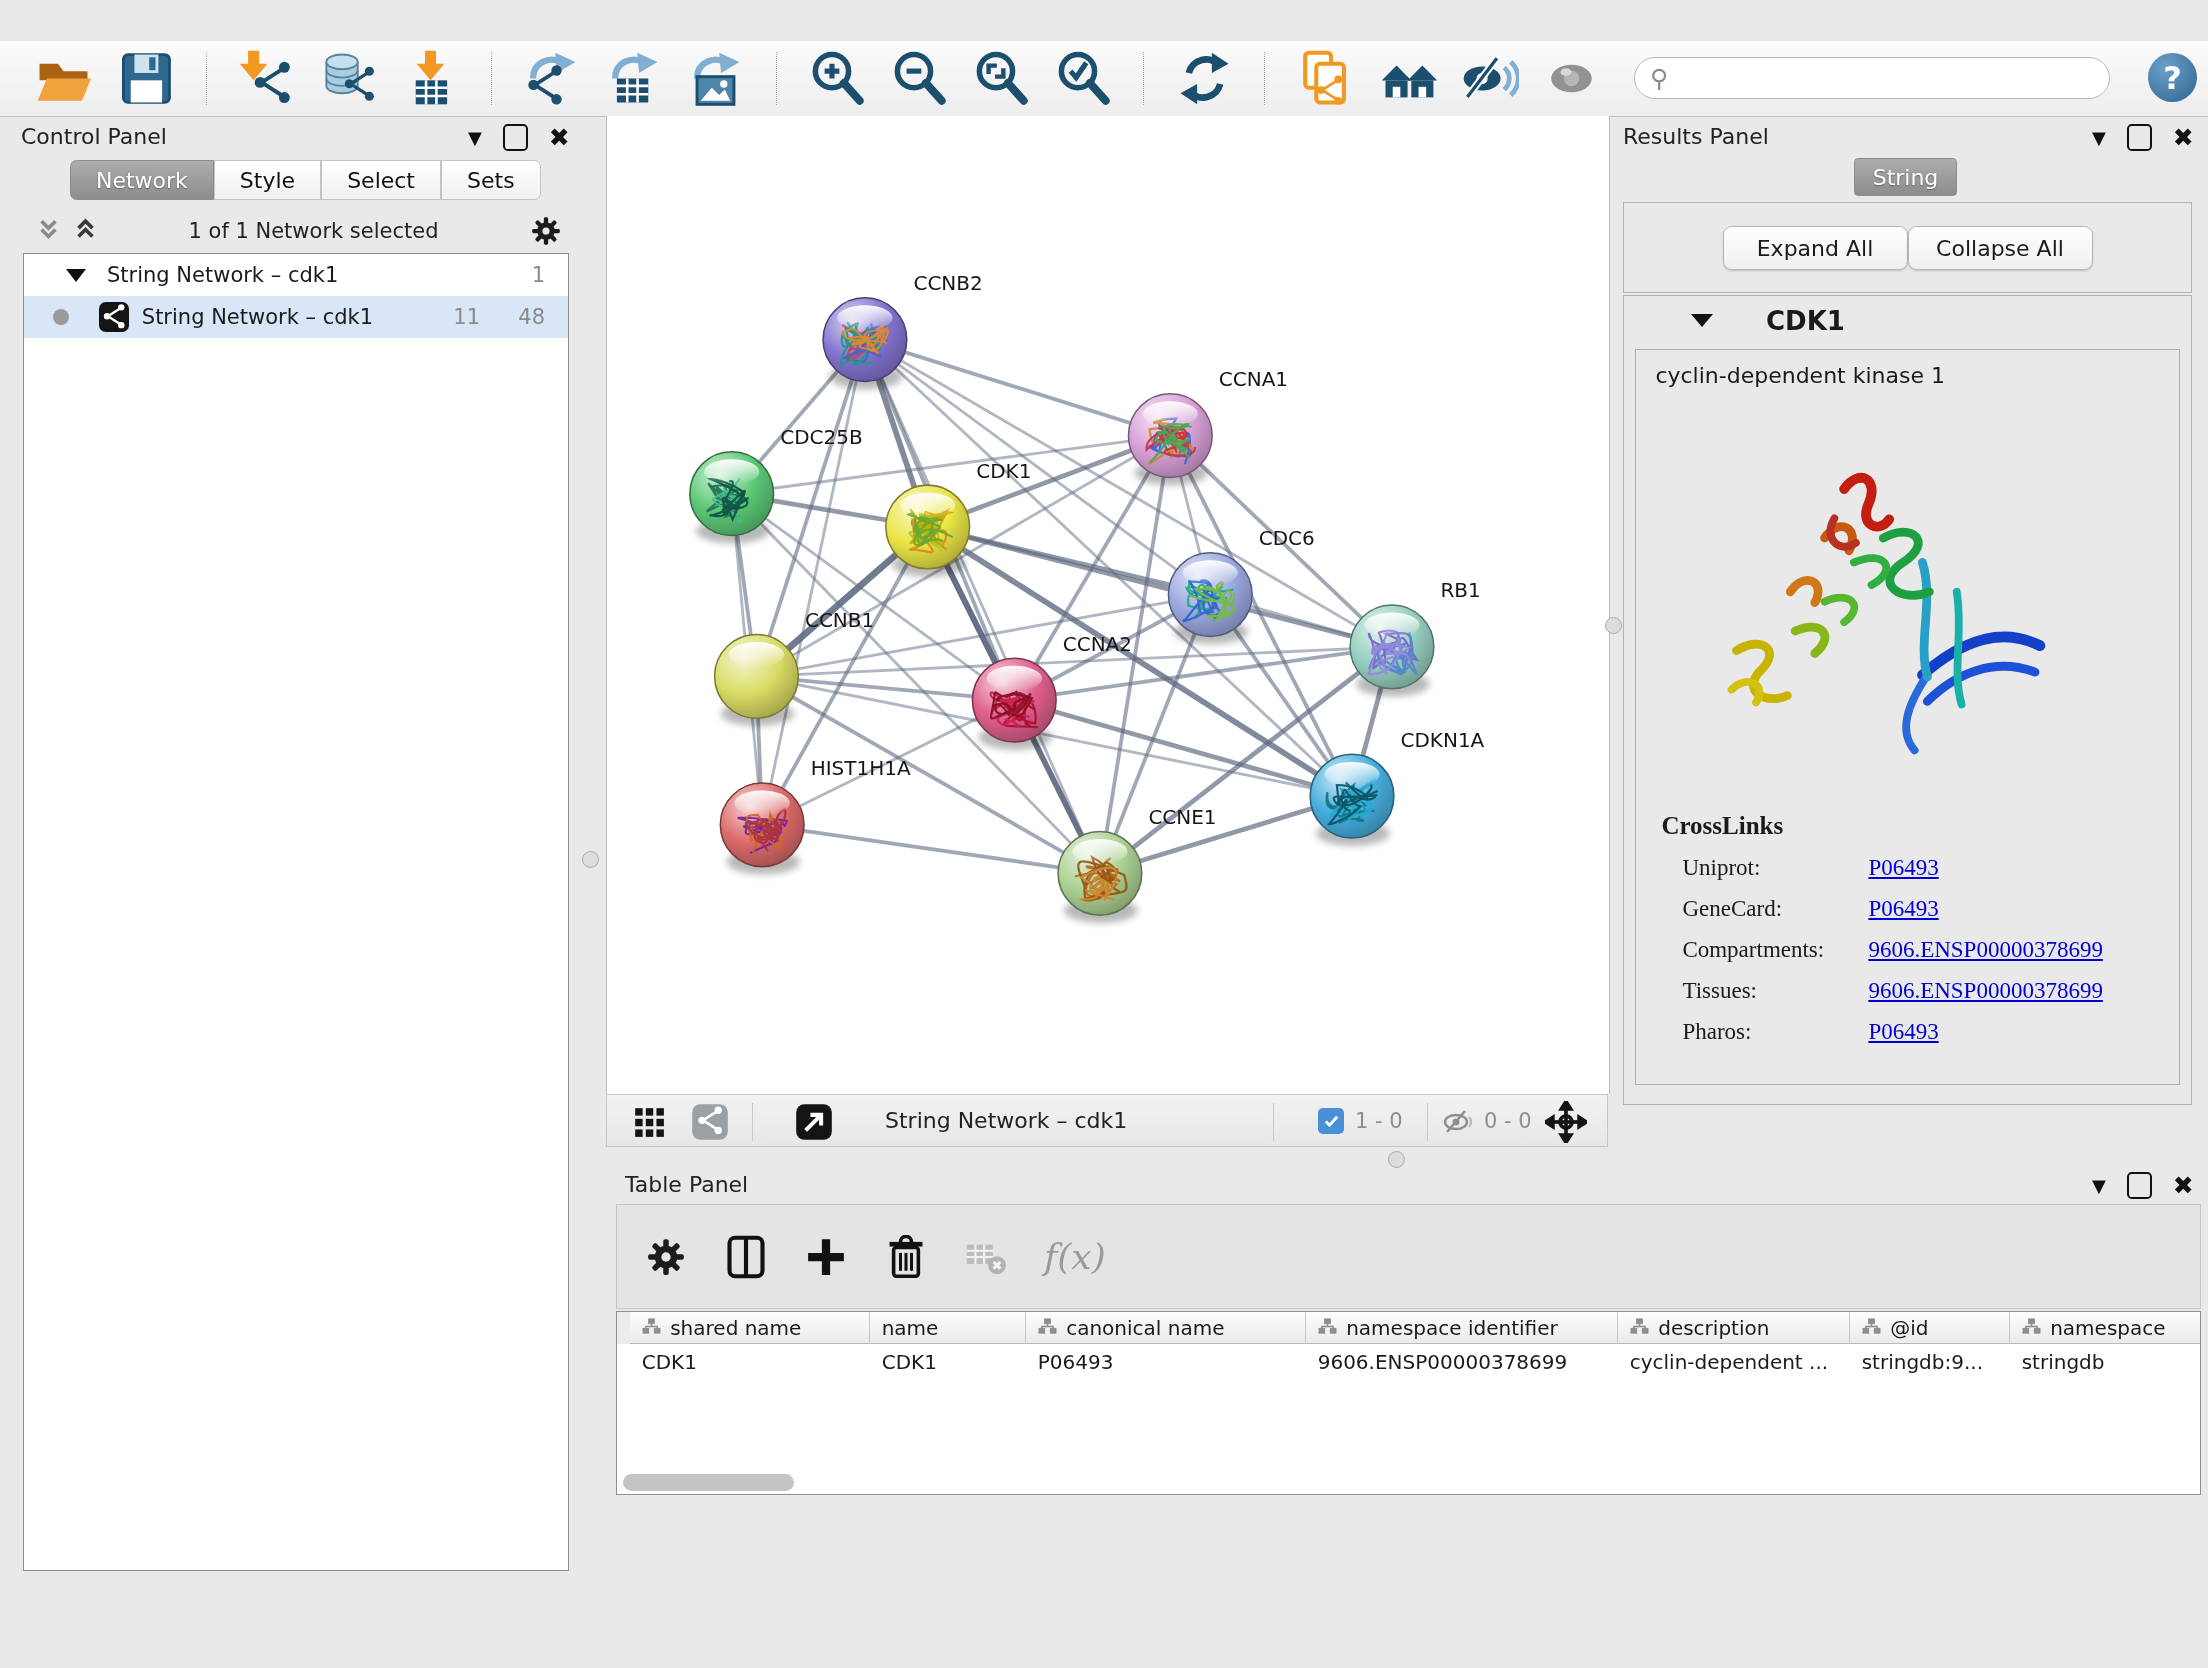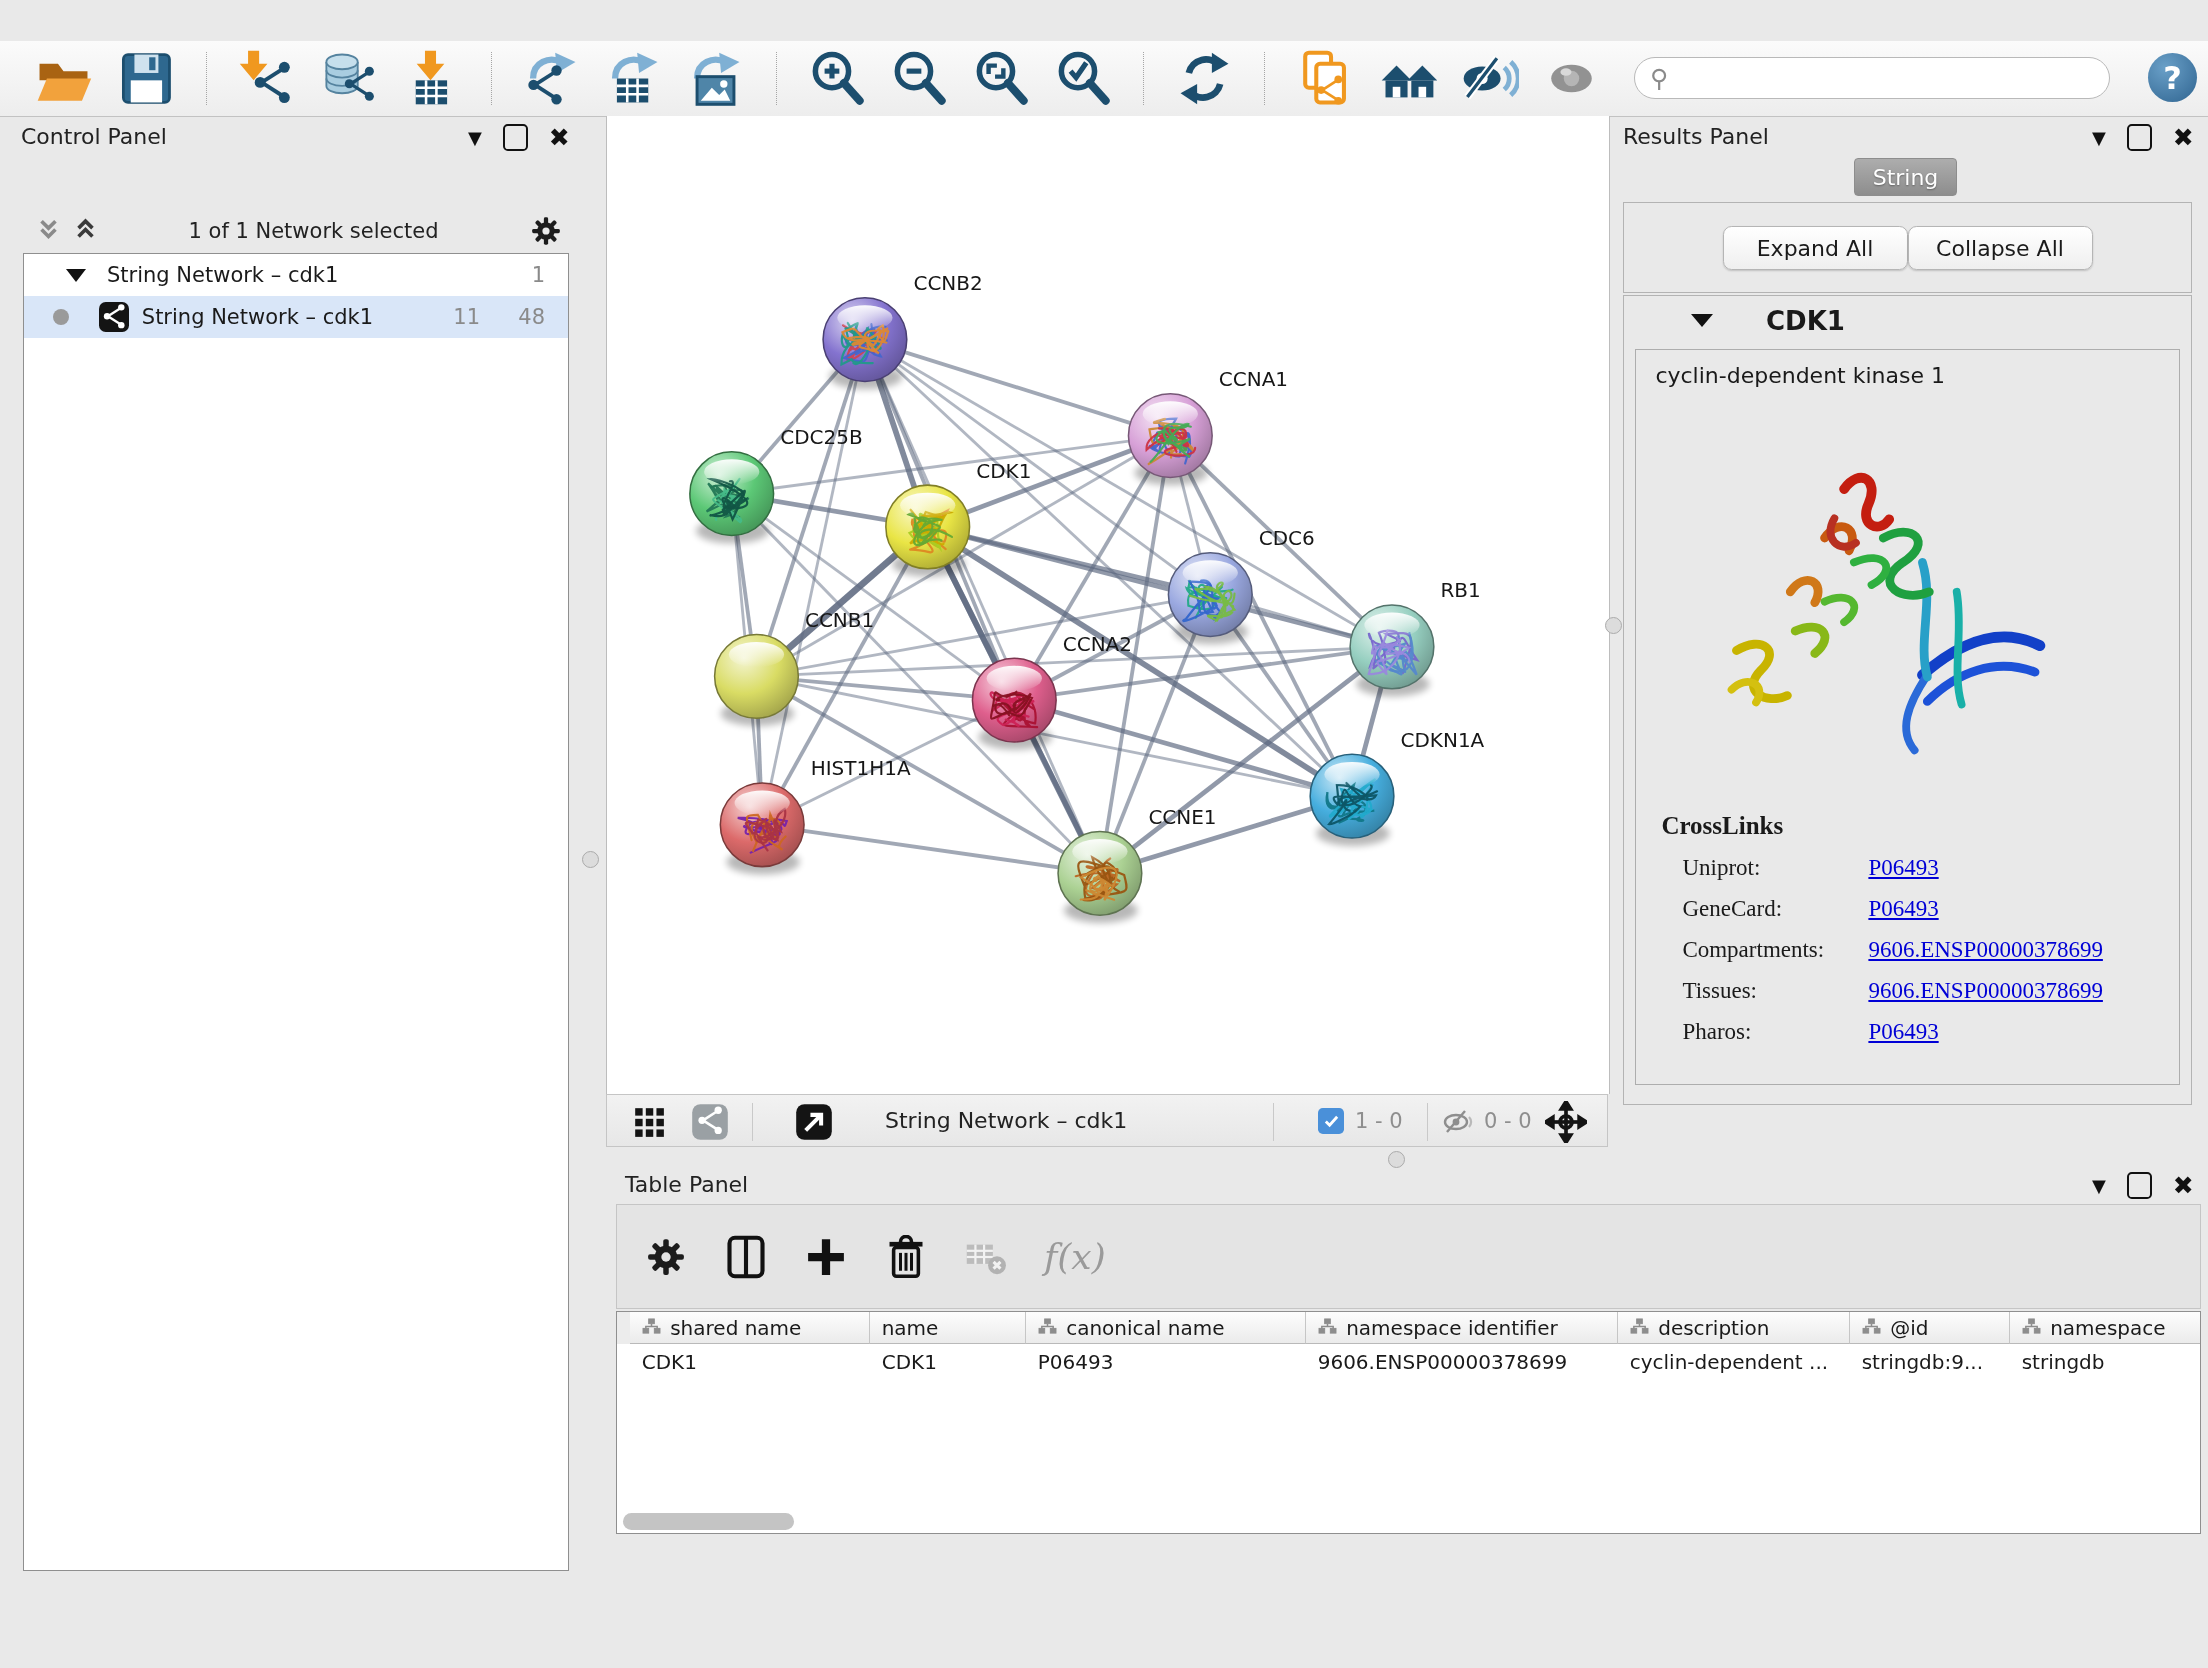--- a/index.html
+++ b/index.html
@@ -82,21 +82,21 @@
   .xlrow{display:flex;margin-top:15px;font-size:23px;}
   .xlrow .xl-label{width:207px;padding-left:21px;box-sizing:border-box;}
   .xlrow a{color:#0000d6;text-decoration:underline;cursor:pointer;}
   
   #tp-title{left:625px;top:1172px;}
   #tp-toolbar{left:616px;top:1204px;width:1585px;height:105px;background:#e4e4e4;
     border:1px solid #c5c5c5;box-sizing:border-box;display:flex;align-items:center;gap:36px;padding-left:27px;}
   .tpicon{width:44px;height:44px;cursor:pointer;}
   .tpicon svg{width:100%;height:100%;}
   #fx{font-family:"DejaVu Serif","Liberation Serif",serif;font-style:italic;color:#9a9a9a;font-size:36px;}
-  #tp-table{left:616px;top:1311px;width:1585px;height:223px;background:#fff;
+  #tp-table{left:616px;top:1311px;width:1585px;height:184px;background:#fff;
     border:1.9px solid #8f8f8f;box-sizing:border-box;overflow:hidden;}
   #tp-headrow{position:absolute;left:13.3px;top:0;height:32px;display:flex;}
   #tp-rowhead{position:absolute;left:0;top:0;width:13.3px;height:32px;background:#ececec;border-right:1px solid #cfcfcf;}
   .th{display:flex;align-items:center;gap:9.5px;padding-left:11.4px;box-sizing:border-box;
     background:linear-gradient(#fdfdfd,#ebebeb);border-right:1px solid #c6c6c6;border-bottom:1px solid #b9b9b9;
     font-size:20px;white-space:nowrap;overflow:hidden;cursor:pointer;}
   #tp-datarow{position:absolute;left:13.3px;top:33px;height:34px;display:flex;cursor:pointer;}
   .td{padding-left:11.4px;box-sizing:border-box;font-size:20px;display:flex;align-items:center;
     white-space:nowrap;overflow:hidden;}
   #tp-hscroll{position:absolute;left:5.7px;bottom:2.9px;width:171px;height:17px;border-radius:8.6px;background:#c4c4c4;cursor:pointer;}
@@ -271,20 +271,26 @@
     <input type="text" placeholder="" style="">
   </div>
   <div class="abs" id="helpbtn">?</div>
 
   <div class="abs panel-title" id="cp-title">Control Panel</div>
   <div class="panel-ctrls" style="left:468px;top:124px;">
     <span class="pc-tri">▼</span>
     <span class="pc-float"></span>
     <span class="pc-close">✖</span>
   </div>
+  <div class="abs" id="cp-tabs">
+      <div class="tab sel" style="padding: 0px 25px;">Network</div>
+      <div class="tab" style="padding: 0px 25px;">Style</div>
+      <div class="tab" style="padding: 0px 25px;">Select</div>
+      <div class="tab" style="padding: 0px 25px;">Sets</div>
+    </div>
   <div class="abs" id="cp-statusrow">
     <span id="chev-dn" style="margin-left:13.3px"><svg width="25" height="23" viewBox="0 0 18 16">
           <g fill="none" stroke="#8a8a8a" stroke-width="2.6">
             <polyline points="4,2 9,7 14,2"></polyline>
             <polyline points="4,8 9,13 14,8"></polyline>
           </g>
         </svg></span>
     <span id="chev-up" style="margin-left:11.4px"><svg width="25" height="23" viewBox="0 0 18 16">
           <g fill="none" stroke="#3a3a3a" stroke-width="2.6">
             <polyline points="4,7 9,2 14,7"></polyline>

